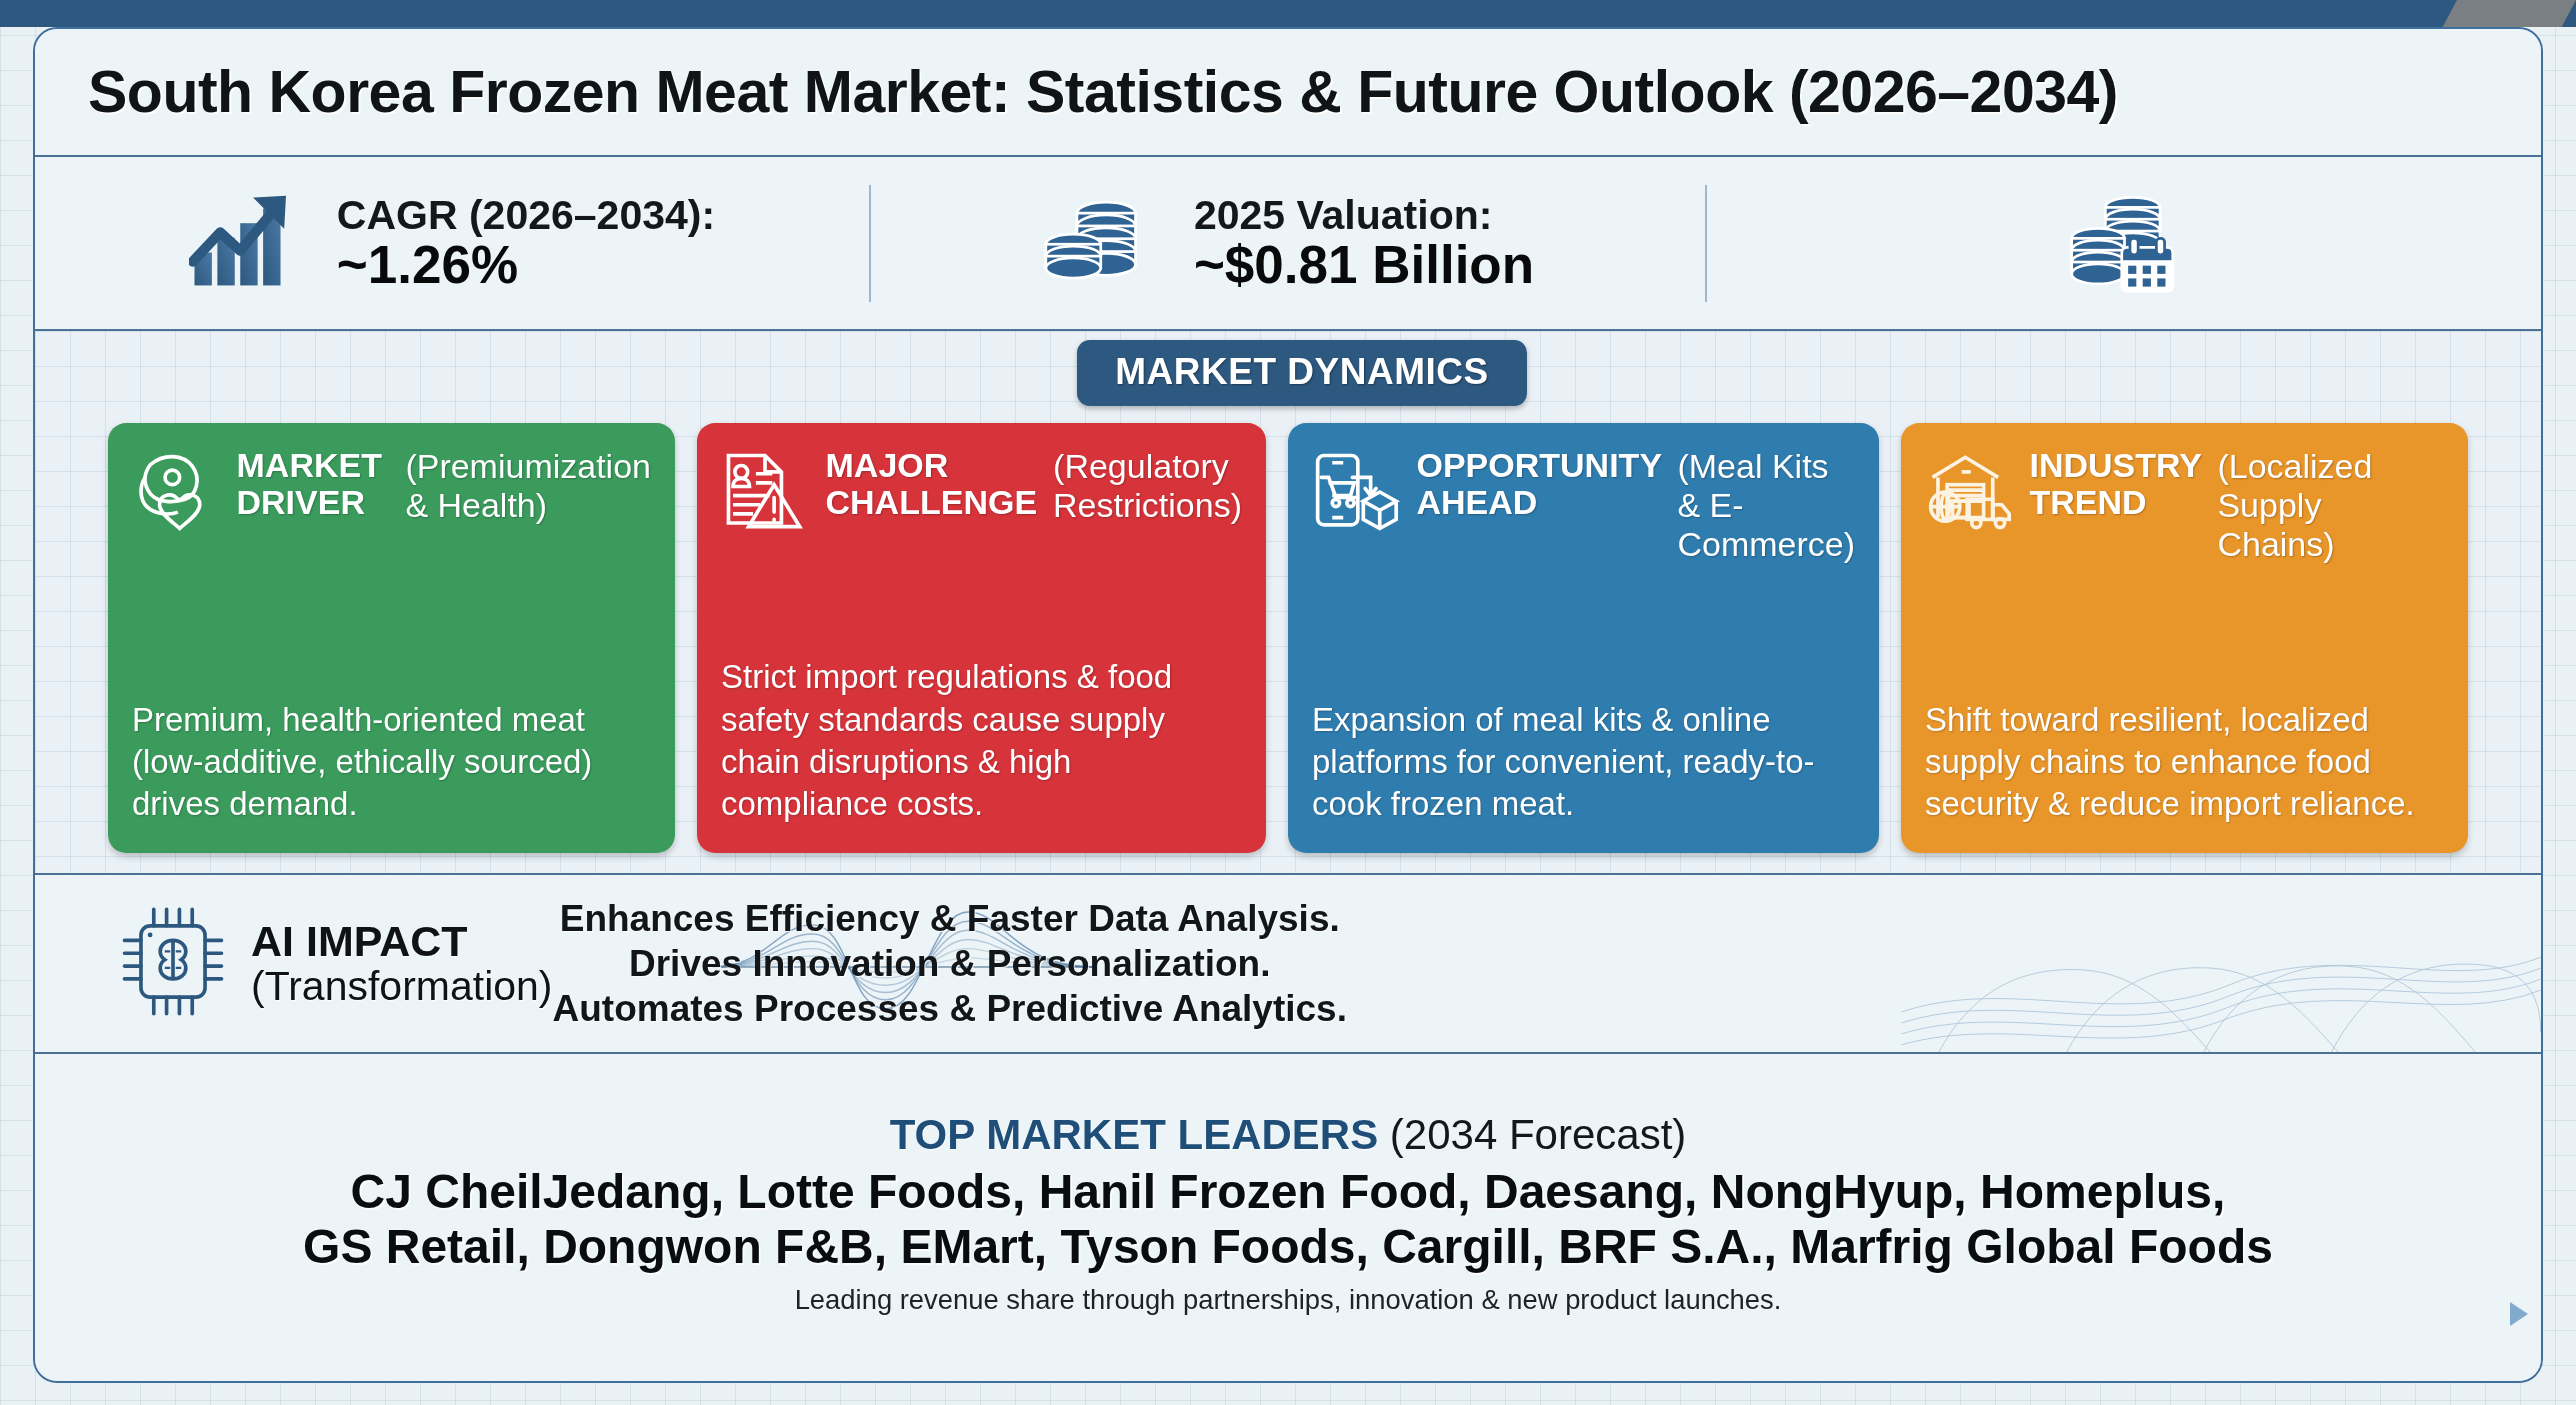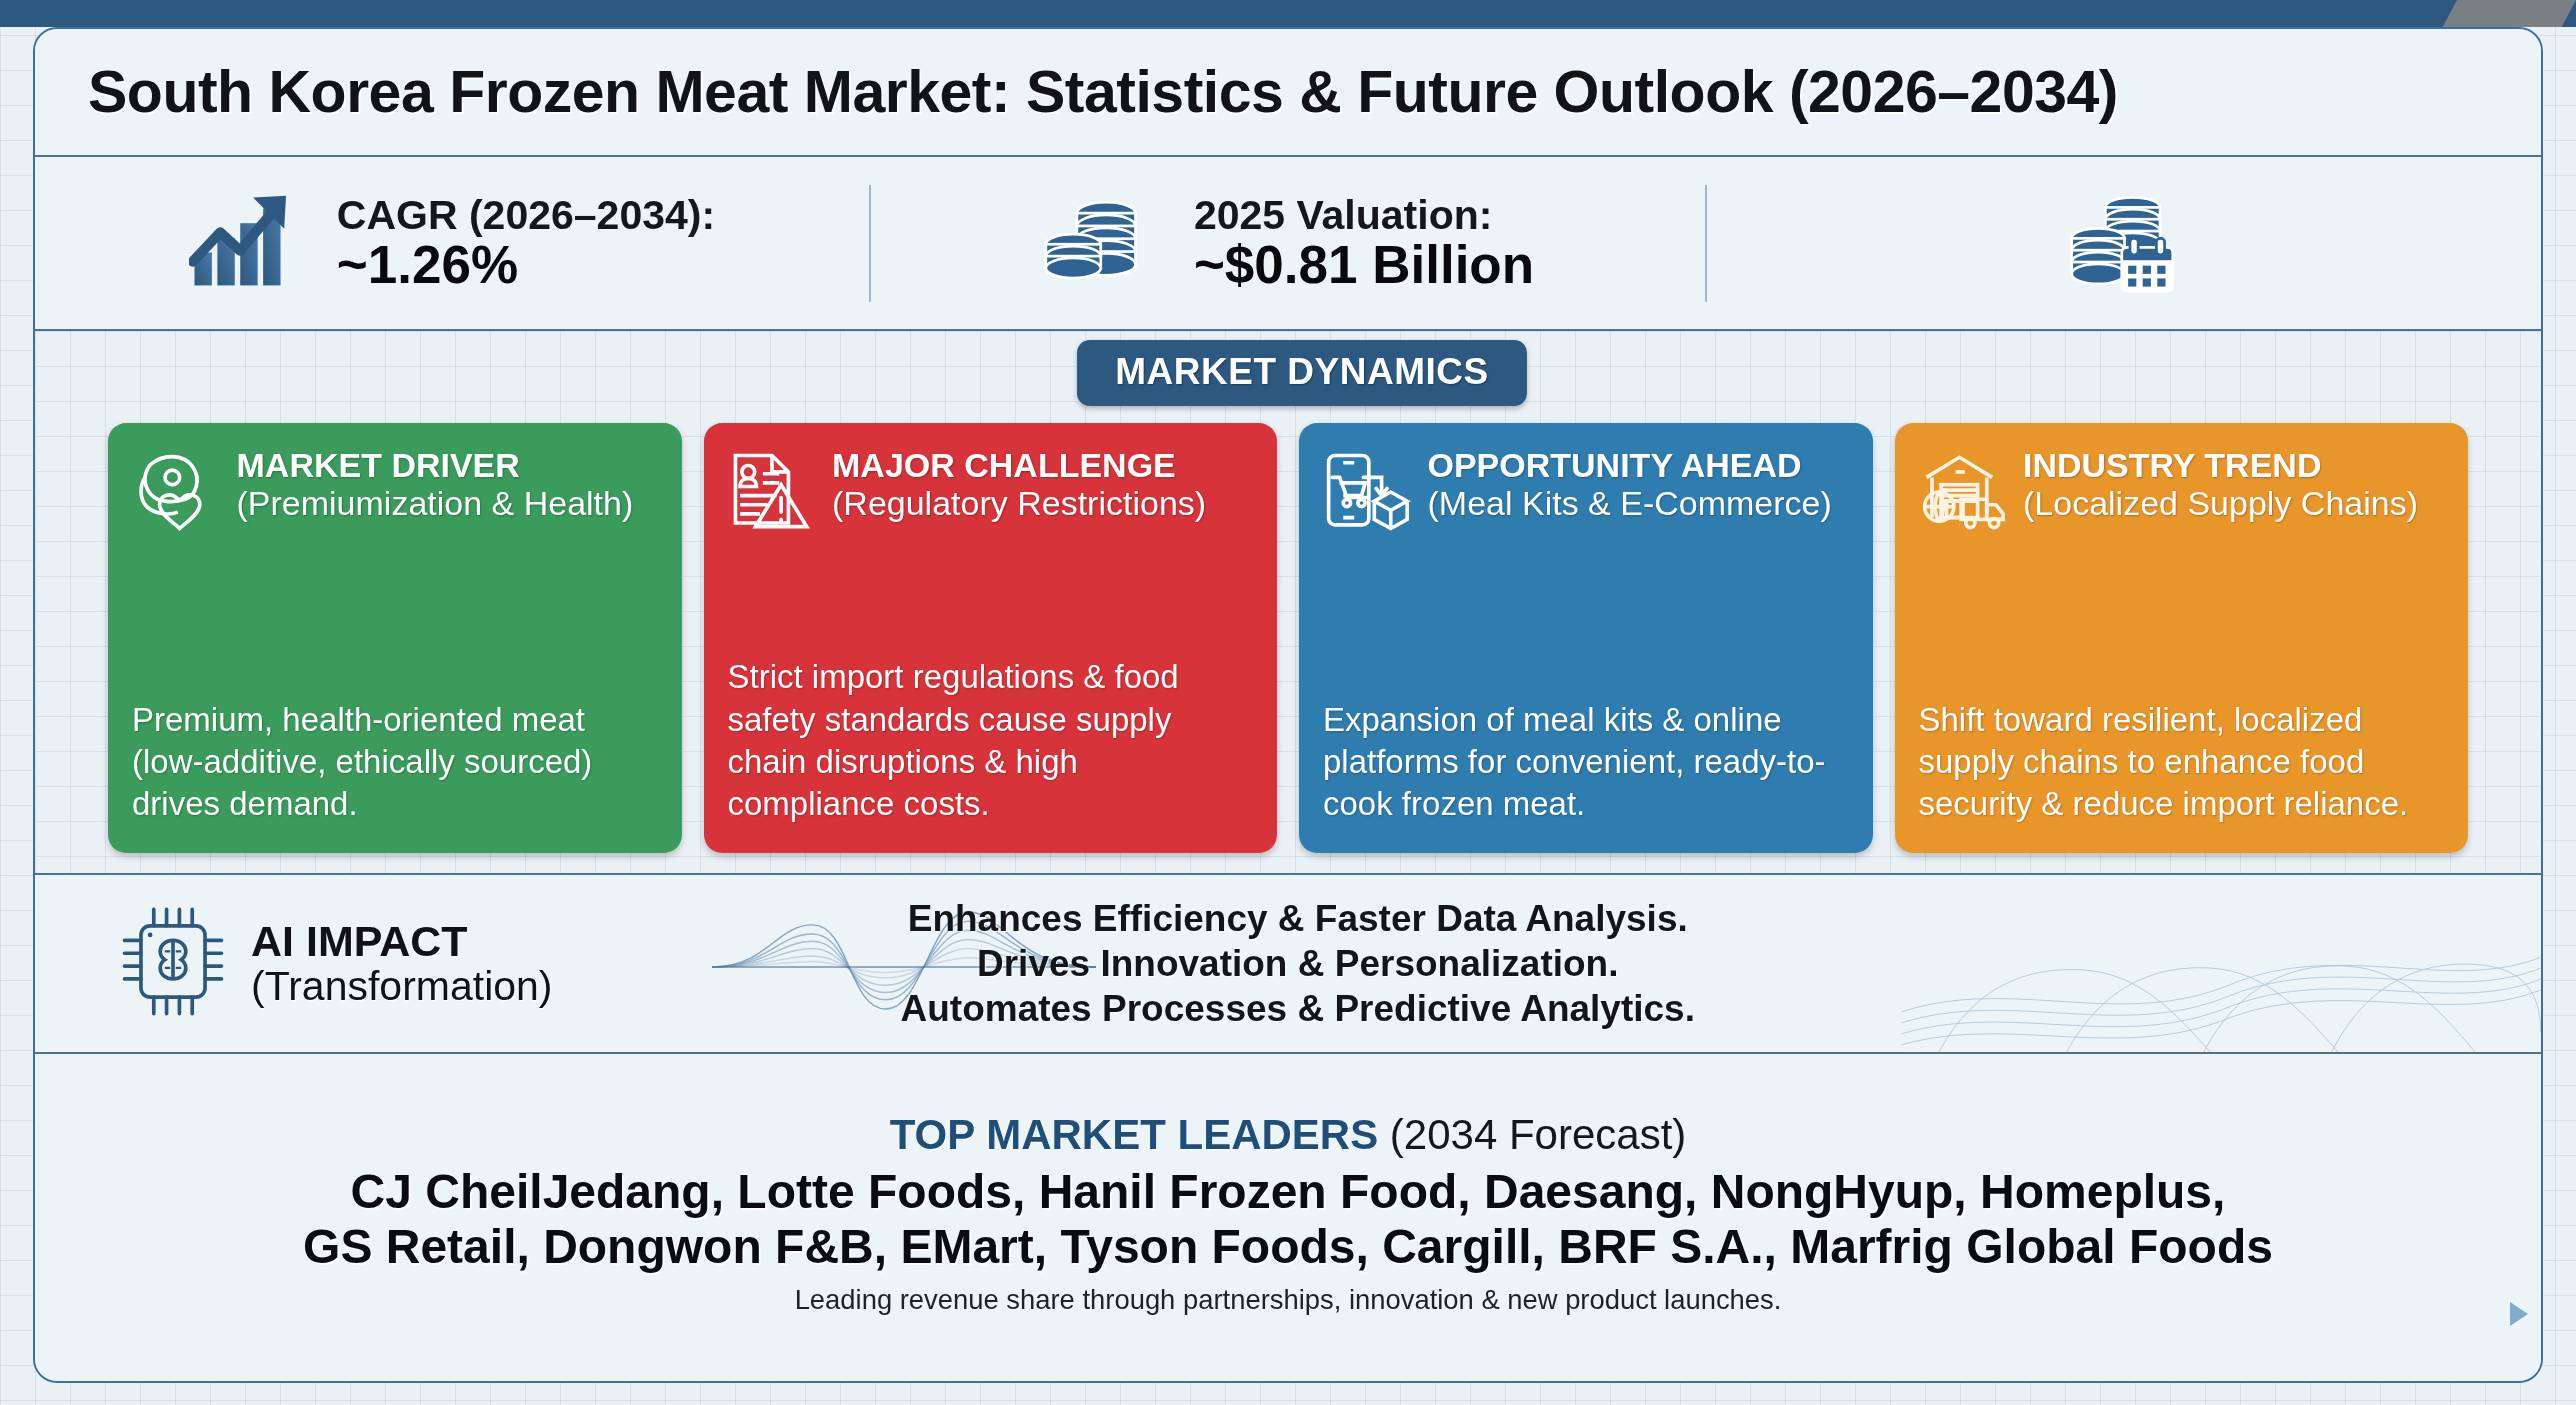--- a/index.html
+++ b/index.html
@@ -153,21 +153,21 @@
     box-shadow: 0 3.7px 6.4px rgba(0,0,0,0.20);
     display: flex;
     flex-direction: column;
   }
   .dcard-head {
     display: flex;
     gap: 16.5px;
     align-items: flex-start;
   }
   .dcard-icon { flex: 0 0 auto; margin-top: 3.7px; }
-  .dcard-titles { display: flex; flex-direction: column; }
+  .dcard-titles { display: flex; flex-direction: row; gap: 16px; }
   .dcard-title {
     font-size: 34px;
     font-weight: bold;
     line-height: 1.1;
     text-shadow: 0.9px 0.9px 1.8px rgba(0,0,0,0.25);
   }
   .dcard-sub {
     font-size: 34px;
     font-weight: normal;
     line-height: 1.15;
@@ -215,21 +215,20 @@
   .ai-sub {
     font-size: 41px;
     color: #101315;
     line-height: 1.1;
     text-shadow: 0.9px 0.9px 0 rgba(255,255,255,0.8);
   }
   .ai-wave { position: absolute; left: 677px; top: 12.8px; z-index: 1; opacity: 0.85; }
   .ai-mesh { position: absolute; right: 0; top: 0; z-index: 1; opacity: 0.55; }
   .ai-lines {
     z-index: 3;
-    margin-left: 348px;
     display: flex;
     flex-direction: column;
     align-items: center;
     text-align: center;
   }
   .ai-line {
     font-size: 37px;
     font-weight: 600;
     color: #131618;
     line-height: 1.22;

